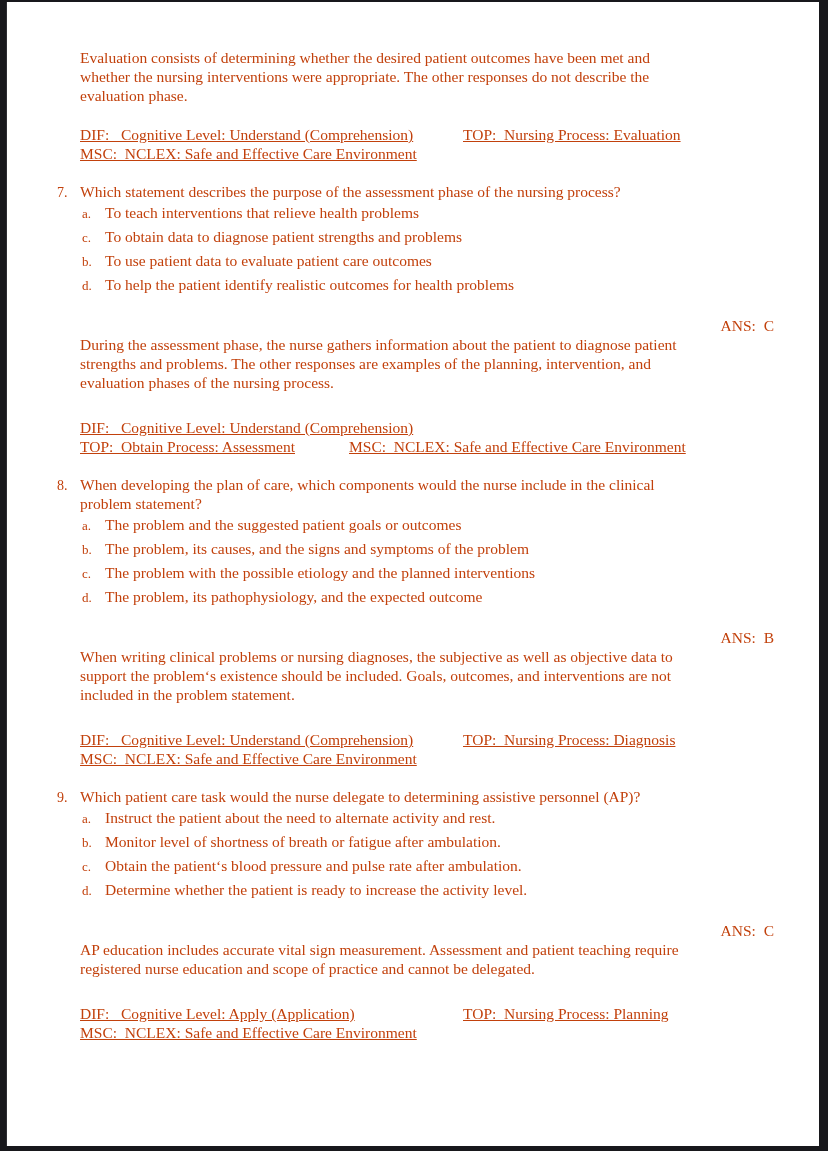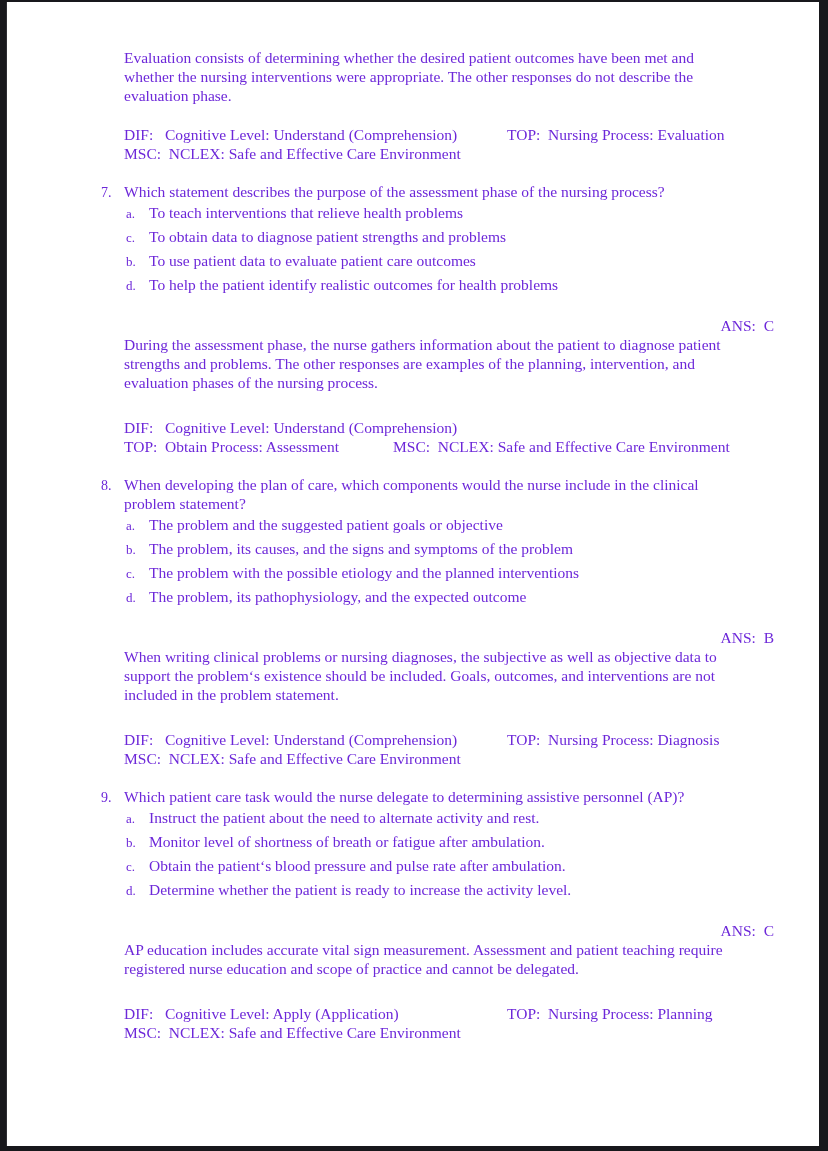--- a/index.html
+++ b/index.html
@@ -17,33 +17,32 @@
     top: 2px;
     right: 9px;
     bottom: 5px;
     background: #ffffff;
     border-left: 1px solid #2e2e33;
   }
   .content {
     position: absolute;
     top: 0; left: 0; right: 0; bottom: 0;
     padding: 46px 45px 0 73px;
-    color: #6d28d9;
+    color: #c2410c;
     font-size: 15.5px;
     line-height: 19px;
-    margin-left: 44px;
   }
   p { margin: 0; }
   .text-block { width: 622px; }
 
   
   .meta { margin-top: 20px; }
   .meta-q { margin-top: 26px; }
   .meta-row { position: relative; height: 19px; }
-  .meta-seg { white-space: pre; }
+  .meta-seg { white-space: pre; text-decoration: underline; }
   .tab-far { position: absolute; left: 383px; top: 0; }
   .tab-mid { position: absolute; left: 269px; top: 0; }
 
   
   .question { position: relative; margin-top: 19px; }
   .q-num {
     position: absolute;
     left: -23px;
     top: 0.5px;
     font-size: 14px;
@@ -98,21 +97,21 @@
           <span class="meta-seg">TOP:  Obtain Process: Assessment</span>
           <span class="meta-seg tab-mid">MSC:  NCLEX: Safe and Effective Care Environment</span>
         </div>
       </div>
     </section>
 
     <section class="question">
       <span class="q-num">8.</span>
       <p class="text-block">When developing the plan of care, which components would the nurse include in the clinical problem statement?</p>
       <ul class="options">
-        <li><span class="opt-letter">a.</span><span>The problem and the suggested patient goals or objective</span></li>
+        <li><span class="opt-letter">a.</span><span>The problem and the suggested patient goals or outcomes</span></li>
         <li><span class="opt-letter">b.</span><span>The problem, its causes, and the signs and symptoms of the problem</span></li>
         <li><span class="opt-letter">c.</span><span>The problem with the possible etiology and the planned interventions</span></li>
         <li><span class="opt-letter">d.</span><span>The problem, its pathophysiology, and the expected outcome</span></li>
       </ul>
       <div class="ans-block">
         <p class="ans">ANS:  B</p>
         <p class="text-block">When writing clinical problems or nursing diagnoses, the subjective as well as objective data to support the problem‘s existence should be included. Goals, outcomes, and interventions are not included in the problem statement.</p>
       </div>
       <div class="meta meta-q">
         <div class="meta-row">

